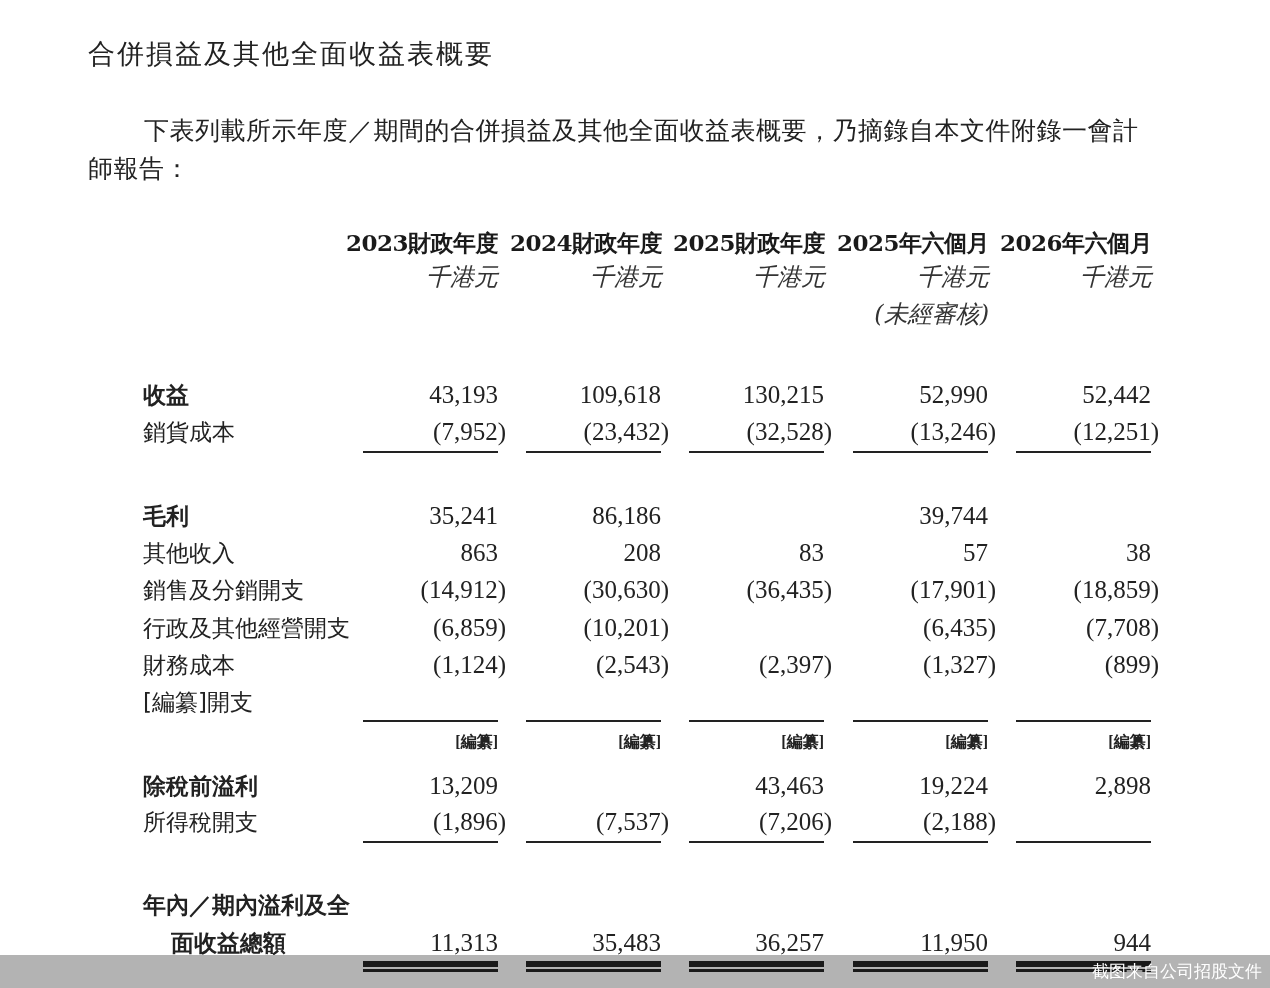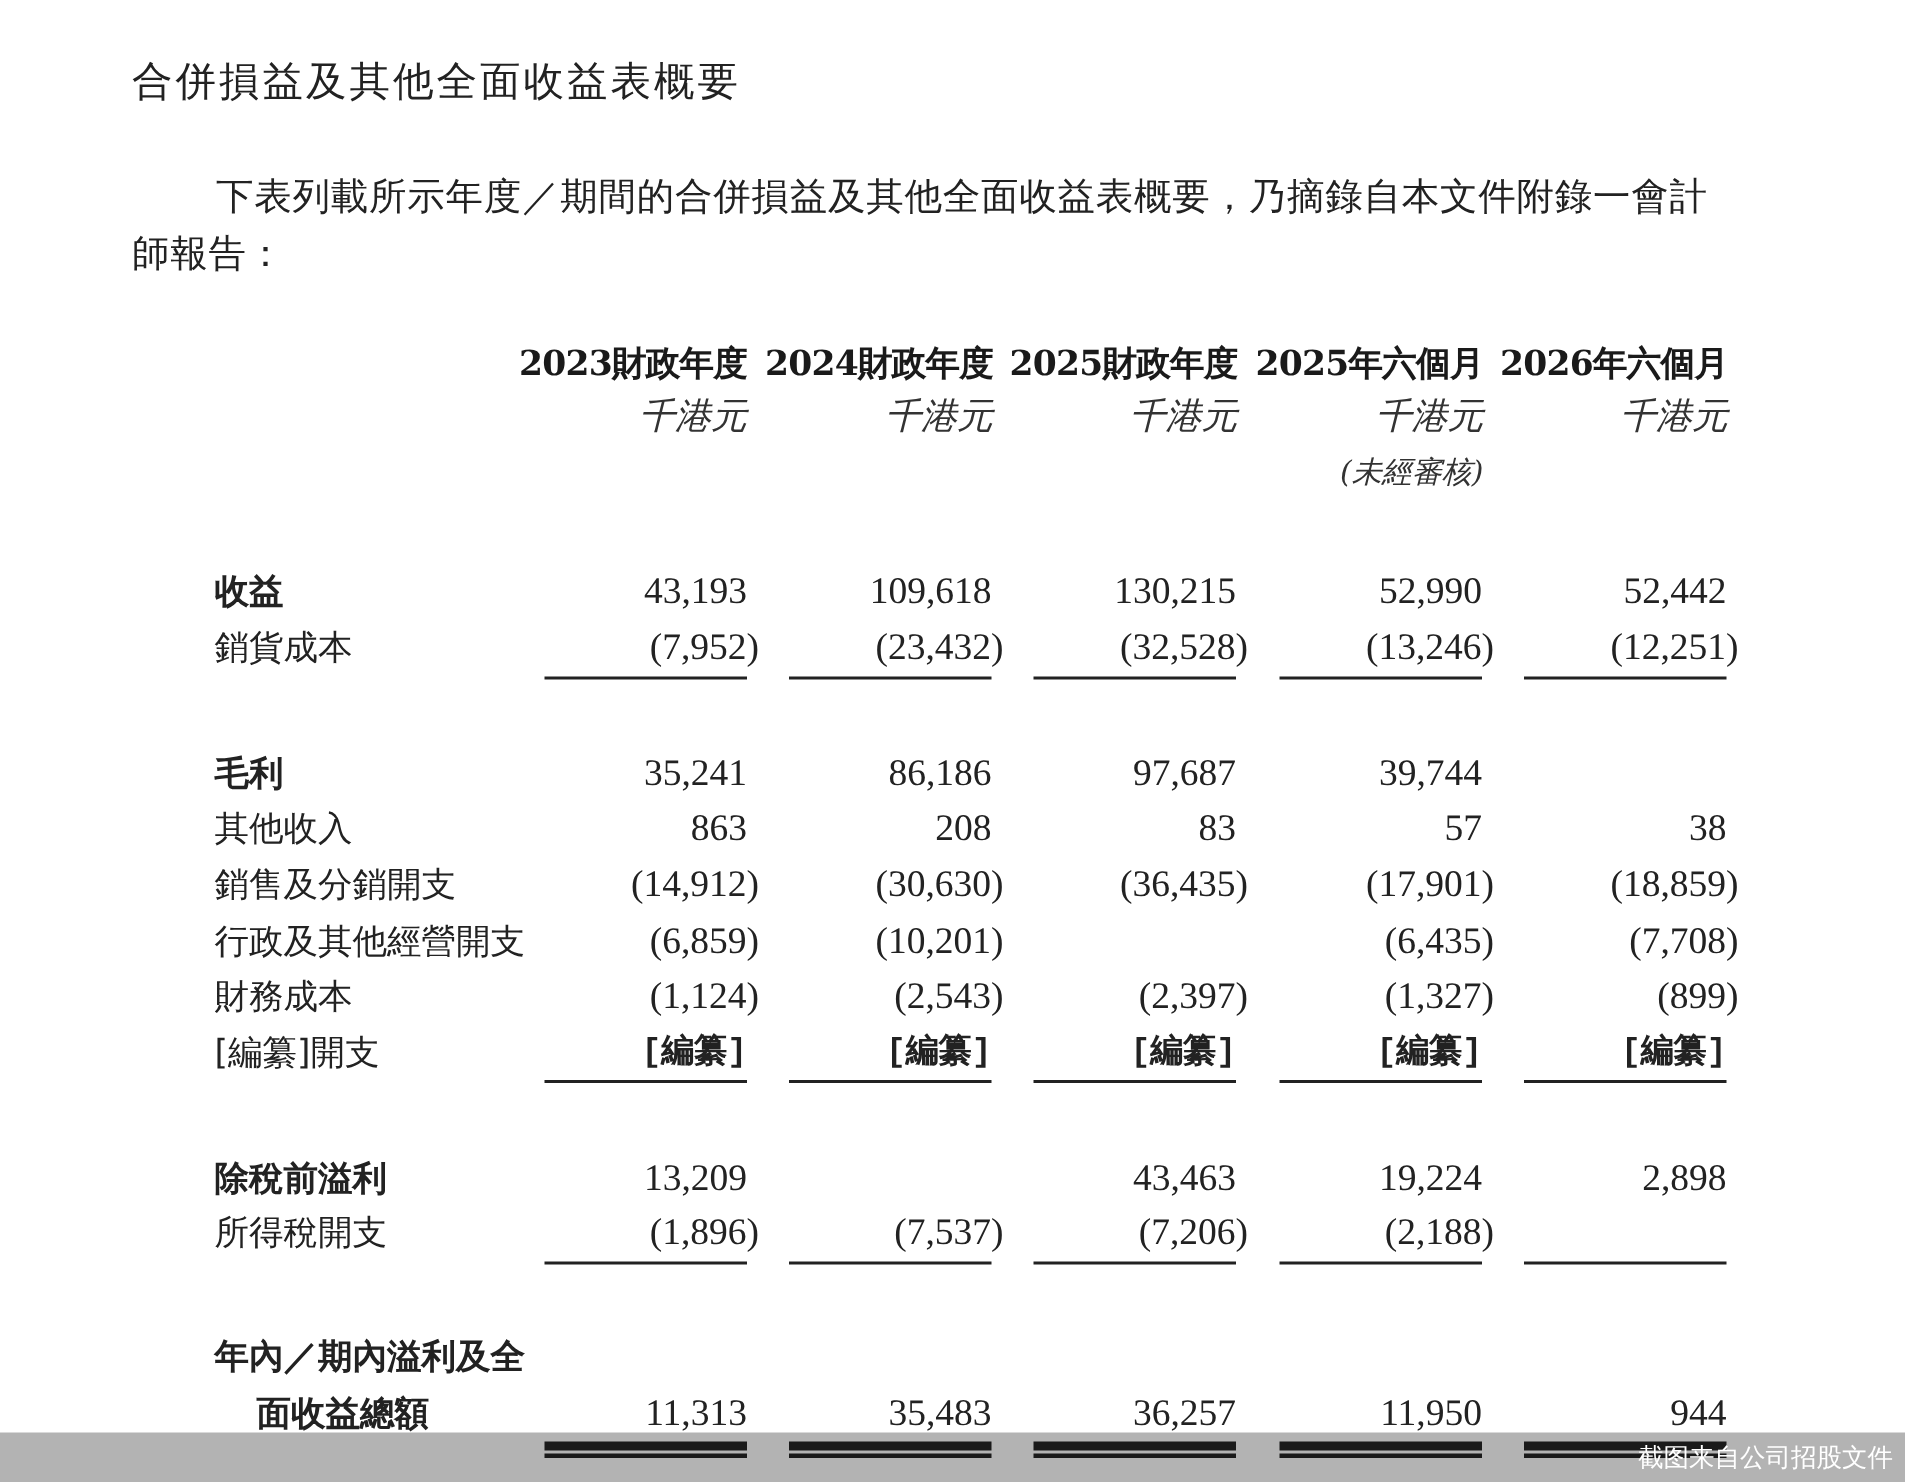--- a/index.html
+++ b/index.html
@@ -14,33 +14,33 @@
     font-size: 27px; font-weight: normal; letter-spacing: 2px; color: #222;
   }
   .intro {
     position: absolute; left: 88px; top: 112px; width: 1070px;
     font-size: 25px; line-height: 38px; color: #222; text-indent: 56px;
     letter-spacing: 0.5px;
   }
   .hdr { position: absolute; top: 228px; width: 160px; text-align: right; }
   .hdr .h1 { font-size: 23px; font-weight: bold; line-height: 30px; white-space: nowrap; letter-spacing: -0.5px; }
   .hdr .h2 { font-size: 24px; font-style: italic; line-height: 38px; color: #333; }
-  .hdr .h3 { font-size: 20px; font-style: italic; line-height: 36px; color: #333; }
+  .hdr .h3 { font-size: 24px; font-style: italic; line-height: 36px; color: #333; }
   .row { position: absolute; left: 0; width: 1270px; height: 38px; }
   .lbl {
     position: absolute; left: 143px; font-size: 23px; line-height: 38px; white-space: nowrap;
     font-family: "DejaVu Sans", "Liberation Sans", sans-serif; color: #222;
   }
   .lbl.bold { font-weight: bold; }
   .num {
     position: absolute; width: 150px; text-align: right;
     font-family: "Liberation Serif", "DejaVu Serif", serif;
     font-size: 25px; line-height: 38px; white-space: nowrap; color: #222;
   }
-  .num.red { font-family: Liberation Mono, monospace; font-size: 22px; font-weight: bold; }
+  .num.red { font-family: Liberation Serif, serif; font-size: 16px; font-weight: bold; margin-top: 40px; }
   .line { position: absolute; height: 1.5px; background: #222; }
   .dbl { position: absolute; height: 11px; border-top: 6px solid #1a1a1a; border-bottom: 3px solid #1a1a1a; box-sizing: border-box; }
   .band {
     position: absolute; left: 0; top: 955px; width: 1270px; height: 33px; background: #b3b3b3;
   }
   .watermark {
     position: absolute; right: 8px; top: 960px;
     font-family: "DejaVu Sans", "Liberation Sans", sans-serif;
     font-size: 17px; color: #ffffff; letter-spacing: 0px;
   }
@@ -93,21 +93,20 @@
 <div class="line" style="left:363px;top:451px;width:135px"></div>
 <div class="line" style="left:526px;top:451px;width:135px"></div>
 <div class="line" style="left:689px;top:451px;width:135px"></div>
 <div class="line" style="left:853px;top:451px;width:135px"></div>
 <div class="line" style="left:1016px;top:451px;width:135px"></div>
 
 <div class="row" style="top:497px">
   <span class="lbl bold">毛利</span>
   <span class="num" style="left:348px">35,241</span>
   <span class="num" style="left:511px">86,186</span>
-  <span class="num" style="left:674px">97,687</span>
   <span class="num" style="left:838px">39,744</span>
 </div>
 
 <div class="row" style="top:534px">
   <span class="lbl">其他收入</span>
   <span class="num" style="left:348px">863</span>
   <span class="num" style="left:511px">208</span>
   <span class="num" style="left:674px">83</span>
   <span class="num" style="left:838px">57</span>
   <span class="num" style="left:1001px">38</span>

